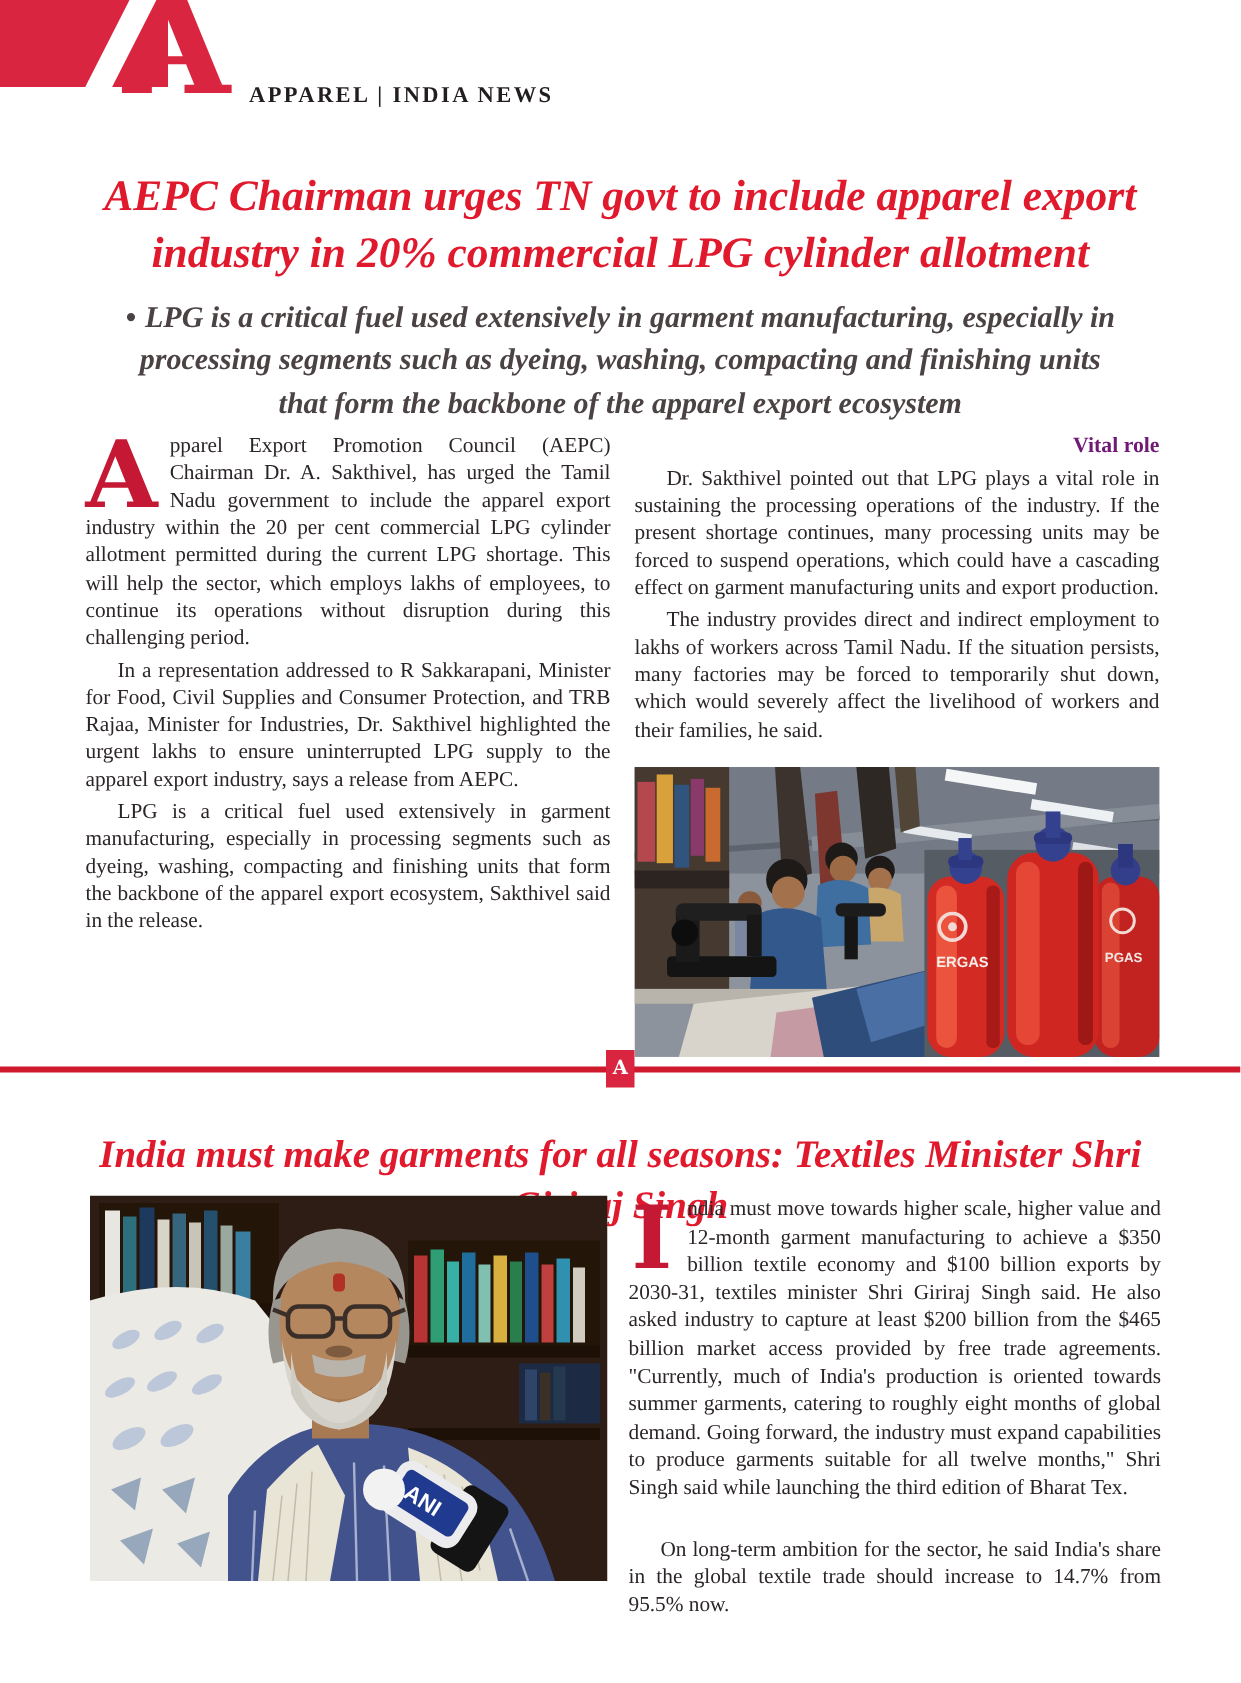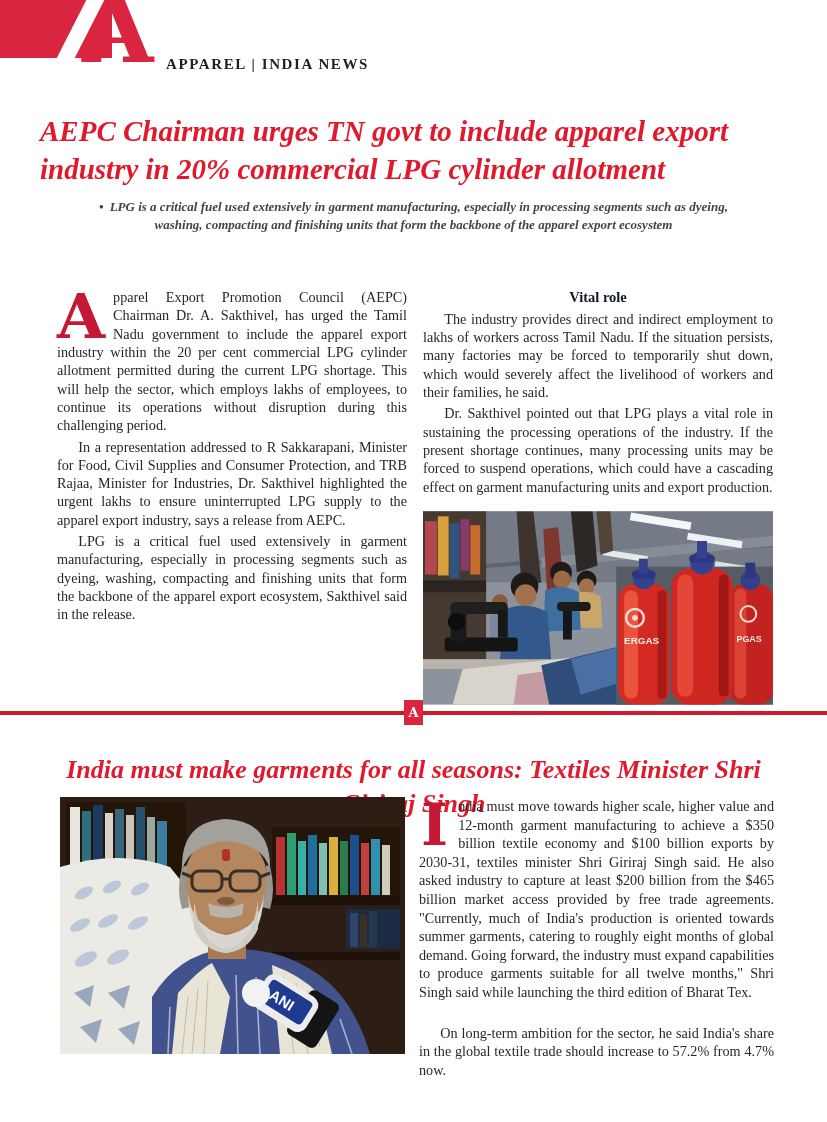--- a/index.html
+++ b/index.html
@@ -8,34 +8,34 @@
     font-family:"Liberation Serif", serif;color:#2b2526;overflow:hidden;
   }
   
   .brand-block{position:absolute;left:0;top:0;width:112px;height:58px;background:#d9253f;}
   .brand-gap{position:absolute;left:70px;top:-8px;width:16px;height:84px;background:#ffffff;transform:rotate(27deg);}
   .brand-a{position:absolute;left:82px;top:-16px;font-family:"DejaVu Serif",serif;font-weight:bold;
     font-size:92px;line-height:1;color:#d9253f;}
   .section-label{position:absolute;left:166px;top:56px;font-weight:bold;font-size:15px;
     letter-spacing:1.6px;color:#221e1f;}
   
-  .headline1{position:absolute;top:94px;left:40px;width:747px;text-align:left;
+  .headline1{position:absolute;top:94px;left:40px;width:747px;text-align:center;
     font-style:italic;font-weight:bold;font-size:29px;line-height:1.3;color:#e0192d;}
   .standfirst{position:absolute;top:198px;left:80px;width:667px;text-align:center;
-    font-style:italic;font-weight:bold;font-size:13px;line-height:1.42;color:#4a4243;}
+    font-style:italic;font-weight:bold;font-size:20px;line-height:1.42;color:#4a4243;}
   .standfirst .bullet{color:#4a4243;margin-right:6px;}
   .cols{position:absolute;top:288px;left:57px;width:716px;display:flex;gap:16px;}
   .col{width:350px;font-size:14.2px;line-height:1.29;text-align:justify;}
   .col p{margin:0 0 3px 0;}
   .col p.indent{text-indent:1.5em;}
   .dropcap{float:left;font-weight:bold;color:#c41834;font-size:62px;line-height:0.82;
     padding:4px 8px 0 0;font-family:"DejaVu Serif",serif;}
   .dropcap-i{float:left;font-weight:bold;color:#c41834;font-size:58px;line-height:0.8;
     padding:5px 10px 0 2px;font-family:"DejaVu Serif",serif;}
-  .subhead{font-weight:bold;color:#0f172a;font-size:14.5px;margin:0 0 4px 0;text-align:center;}
+  .subhead{font-weight:bold;color:#701a75;font-size:14.5px;margin:0 0 4px 0;text-align:right;}
   .photo1{width:350px;height:196px;margin-top:14px;display:block;}
   
   .divider-line{position:absolute;top:711px;left:0;width:827px;height:4px;background:#cf1a2e;}
   .divider-badge{position:absolute;top:700px;left:404px;width:19px;height:25px;background:#d9253f;
     color:#ffffff;font-weight:bold;font-size:13px;text-align:center;line-height:25px;
     font-family:"DejaVu Serif",serif;}
   
   .headline2{position:absolute;top:731px;left:60px;width:707px;text-align:center;
     font-style:italic;font-weight:bold;font-size:26px;line-height:1.32;color:#e0192d;}
   .article2{position:absolute;top:797px;left:60px;width:714px;display:flex;gap:14px;}
@@ -62,22 +62,22 @@
 <div class="standfirst"><span class="bullet">•</span><span>LPG is a critical fuel used extensively in garment manufacturing, especially in processing segments such as dyeing, washing, compacting and finishing units that form the backbone of the apparel export ecosystem</span></div>
 
 <div class="cols">
   <div class="col">
     <p><span class="dropcap">A</span><span>pparel Export Promotion Council (AEPC) Chairman Dr. A. Sakthivel, has urged the Tamil Nadu government to include the apparel export industry within the 20 per cent commercial LPG cylinder allotment permitted during the current LPG shortage. This will help the sector, which employs lakhs of employees, to continue its operations without disruption during this challenging period.</span></p>
     <p class="indent">In a representation addressed to R Sakkarapani, Minister for Food, Civil Supplies and Consumer Protection, and TRB Rajaa, Minister for Industries, Dr. Sakthivel highlighted the urgent lakhs to ensure uninterrupted LPG supply to the apparel export industry, says a release from AEPC.</p>
     <p class="indent">LPG is a critical fuel used extensively in garment manufacturing, especially in processing segments such as dyeing, washing, compacting and finishing units that form the backbone of the apparel export ecosystem, Sakthivel said in the release.</p>
   </div>
   <div class="col">
     <p class="subhead">Vital role</p>
+    <p class="indent">Dr. Sakthivel pointed out that LPG plays a vital role in sustaining the processing operations of the industry. If the present shortage continues, many processing units may be forced to suspend operations, which could have a cascading effect on garment manufacturing units and export production.</p>
     <p class="indent">The industry provides direct and indirect employment to lakhs of workers across Tamil Nadu. If the situation persists, many factories may be forced to temporarily shut down, which would severely affect the livelihood of workers and their families, he said.</p>
-    <p class="indent">Dr. Sakthivel pointed out that LPG plays a vital role in sustaining the processing operations of the industry. If the present shortage continues, many processing units may be forced to suspend operations, which could have a cascading effect on garment manufacturing units and export production.</p>
 
     <svg class="photo1" viewBox="0 0 355 196">
       <rect width="355" height="196" fill="#8d939c"></rect>
       <rect width="355" height="72" fill="#747b86"></rect>
       <line x1="0" y1="60" x2="355" y2="34" stroke="#5e646d" stroke-width="4"></line>
       <line x1="120" y1="52" x2="355" y2="30" stroke="#868d97" stroke-width="10"></line>
       <rect x="210" y="6" width="62" height="8" fill="#f4f6f8" transform="rotate(9 241 10)"></rect>
       <rect x="268" y="26" width="56" height="7" fill="#eef1f3" transform="rotate(9 296 29)"></rect>
       <rect x="182" y="42" width="46" height="6" fill="#e6eaed" transform="rotate(9 205 45)"></rect>
       <rect x="296" y="54" width="44" height="6" fill="#dde1e5" transform="rotate(9 318 57)"></rect>
@@ -275,20 +275,20 @@
         <rect x="196" y="186" width="60" height="40" rx="10" fill="#ececee"></rect>
         <rect x="202" y="192" width="48" height="26" rx="4" fill="#1f3a8e"></rect>
         <text x="208" y="211" font-family="Liberation Sans, sans-serif" font-size="15" font-weight="bold" fill="#ffffff">ANI</text>
       </g>
       <circle cx="196" cy="196" r="14" fill="#f2f2f2"></circle>
     </g>
   </svg>
 
   <div class="textcol">
     <p><span class="dropcap-i">I</span><span>ndia must move towards higher scale, higher value and 12-month garment manufacturing to achieve a $350 billion textile economy and $100 billion exports by 2030-31, textiles minister Shri Giriraj Singh said. He also asked industry to capture at least $200 billion from the $465 billion market access provided by free trade agreements. "Currently, much of India's production is oriented towards summer garments, catering to roughly eight months of global demand. Going forward, the industry must expand capabilities to produce garments suitable for all twelve months," Shri Singh said while launching the third edition of Bharat Tex.</span></p>
-    <p class="later">On long-term ambition for the sector, he said India's share in the global textile trade should increase to 57.2% from 4.7% now.</p>
+    <p class="later">On long-term ambition for the sector, he said India's share in the global textile trade should increase to 14.7% from 95.5% now.</p>
   </div>
 </div>
 
 <div class="footer">
   <span class="pagenum">56 /</span>
   <span class="foottext">APPAREL EXPORT PROMOTION COUNCIL MAGAZINE | MARCH</span>
 </div>
 
 </body></html>

